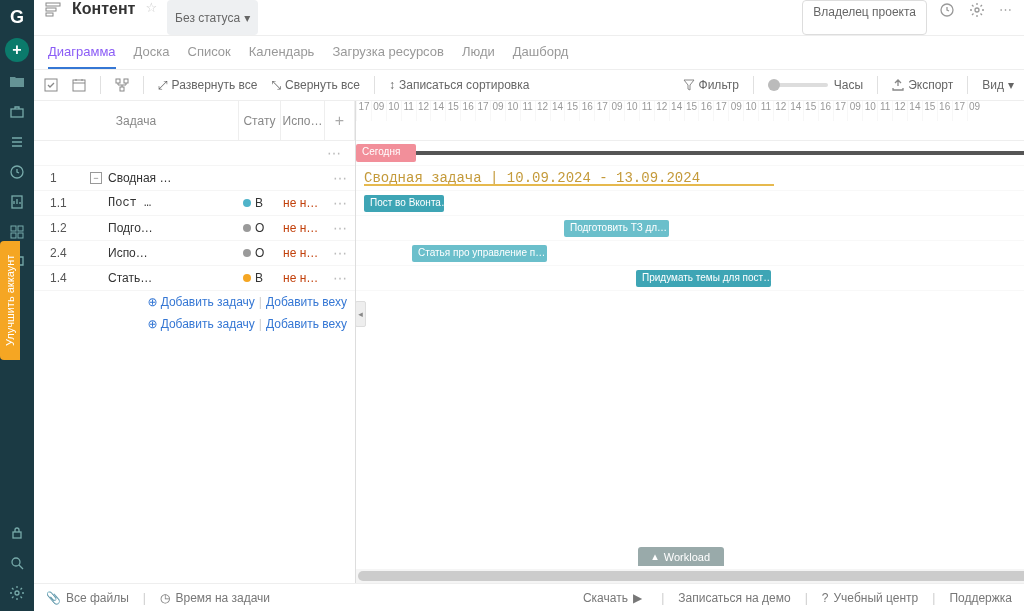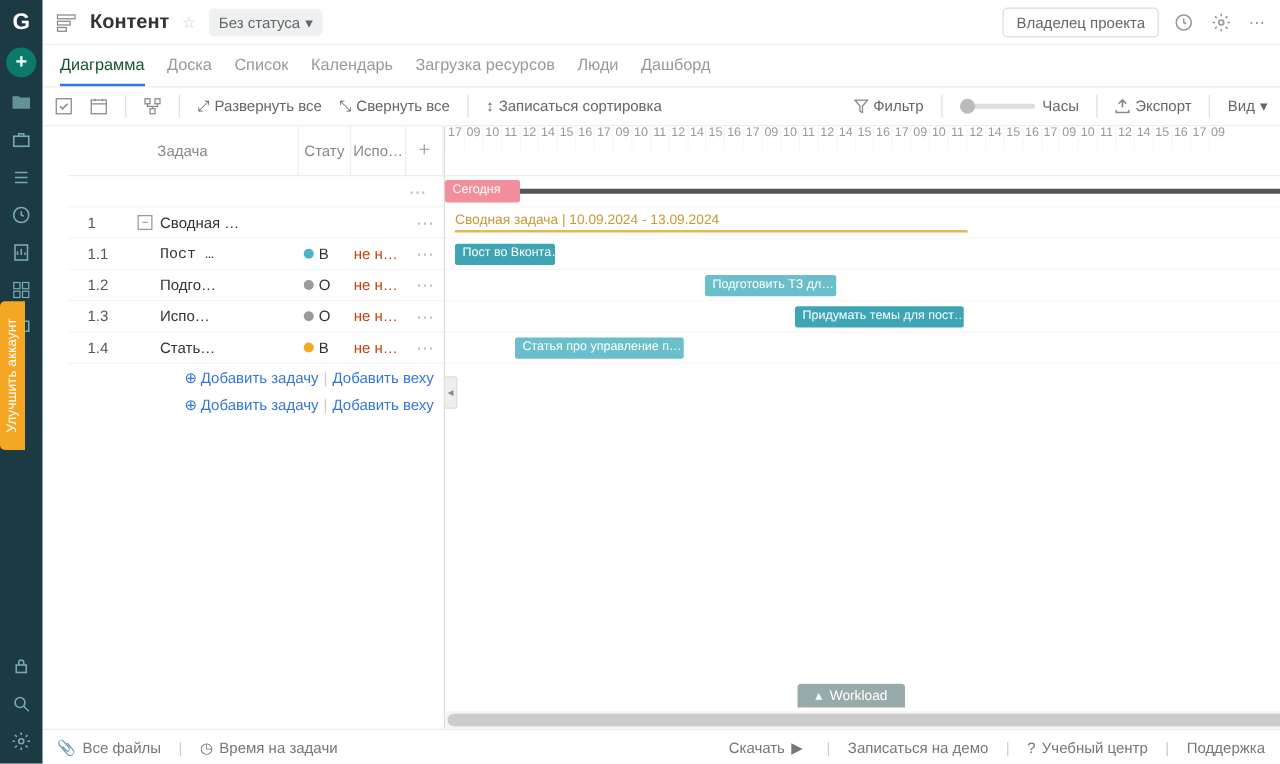--- a/index.html
+++ b/index.html
@@ -5,36 +5,36 @@
 * { box-sizing: border-box; margin: 0; padding: 0; }
 body { font-family: -apple-system, BlinkMacSystemFont, "Segoe UI", Arial, sans-serif; font-size: 13px; color: #333; overflow: hidden; width: 1024px; height: 611px; }
 .app { display: flex; height: 100%; width: 100%; }
 .left-rail { width: 34px; background: #1b3a44; display: flex; flex-direction: column; align-items: center; padding-top: 6px; gap: 10px; flex-shrink: 0; position: relative; }
 .left-rail .logo { width: 22px; height: 22px; color: #fff; font-weight: bold; font-size: 18px; display:flex;align-items:center;justify-content:center;}
 .left-rail .plus-btn { width: 24px; height: 24px; border-radius: 50%; background: #0b7a6b; color: #fff; display:flex;align-items:center;justify-content:center;font-size:16px;font-weight:bold; cursor:pointer;}
 .rail-icon { width: 20px; height: 20px; color: #7aa; display:flex;align-items:center;justify-content:center;cursor:pointer;}
 .rail-spacer { flex: 1; }
 .upgrade-tab { position:absolute; left:0; top:360px; transform: rotate(-90deg); transform-origin: left top; background:#f5a623; color:#fff; padding:4px 14px; font-size:11px; border-radius:4px 4px 0 0; white-space: nowrap; cursor:pointer;}
 .main { flex: 1; display: flex; flex-direction: column; overflow: hidden; background:#fff;}
-.topbar { height: 36px; display:flex; align-items:center; padding: 0 10px; gap:10px; border-bottom: 1px solid #eee;}
+.topbar { height: 36px; display:flex; padding: 0 10px; gap:10px; border-bottom: 1px solid #eee;}
 .topbar .proj-icon { color:#888; width:18px; }
 .topbar h1 { font-size: 16px; font-weight: 600; }
 .star { color:#ccc; cursor:pointer; }
 .status-dd { background:#eef0f2; border-radius:4px; padding:4px 8px; color:#666; font-size:12px; cursor:pointer; display:flex; align-items:center; gap:4px;}
 .spacer { flex:1; }
 .owner-btn { border:1px solid #ddd; border-radius:4px; padding:4px 10px; font-size:12px; color:#666; cursor:pointer;}
 .top-icon { color:#999; cursor:pointer; padding:2px;}
 .tabs { display:flex; gap:18px; padding: 0 14px; border-bottom:1px solid #eee; }
 .tab { padding: 8px 0; font-size:13px; color:#999; cursor:pointer; }
-.tab.active { color:#14532d; border-bottom:2px solid #3577d4; font-weight:500;}
+.tab.active { color:#8b5cf6; border-bottom:2px solid #3577d4; font-weight:500;}
 .toolbar { display:flex; align-items:center; gap:14px; padding: 6px 10px; border-bottom:1px solid #eee; font-size:12px; color:#666;}
 .tb-btn { display:flex; align-items:center; gap:4px; cursor:pointer; }
 .tb-sep { width:1px; height:18px; background:#e0e0e0; }
 .content { flex:1; display:flex; overflow:hidden; position:relative;}
-.grid { width: 322px; flex-shrink:0; border-right:1px solid #ddd; display:flex; flex-direction:column; font-size:12px;padding-left:20px;}
+.grid { width: 322px; flex-shrink:0; border-right:1px solid #ddd; display:flex; flex-direction:column; font-size:12px;}
 .grid-head { display:flex; height:40px; border-bottom:1px solid #eee; align-items:stretch;}
 .gh-cell { border-right:1px solid #eee; display:flex; align-items:center; justify-content:center; color:#888; font-weight:normal; font-size:12px;}
 .gh-task { flex:1; }
 .gh-status { width:42px; }
 .gh-assign { width:44px; }
 .gh-add { width:30px; font-size:16px; color:#aaa; cursor:pointer;}
 .grid-body .row { display:flex; height:25px; align-items:center; border-bottom:1px solid #f5f5f5;}
 .rc-wbs { width:48px; padding-left:16px; color:#555; }
 .rc-name { flex:1; overflow:hidden; text-overflow:ellipsis; white-space:nowrap; display:flex; align-items:center; gap:6px; padding-left:8px;}
 .rc-status { width:42px; display:flex; align-items:center; gap:4px; justify-content:flex-start; padding-left:4px;}
@@ -50,21 +50,21 @@
 .gantt-header { height:40px; border-bottom:1px solid #eee; position:relative;}
 .gh-days { display:flex; height:20px; }
 .gh-day { flex:1; text-align:center; color:#888; border-left:1px solid #f0f0f0; font-size:11px; padding-top:2px;}
 .gh-hours { display:flex; height:20px; }
 .gh-hour { width:14.9px; text-align:center; color:#999; font-size:10px; border-left:1px solid #f7f7f7; overflow:hidden;}
 .gantt-body { position:relative; }
 .g-row { height:25px; position:relative; border-bottom:1px solid #f8f8f8;}
 .today-bar { position:absolute; left:0; width:60px; top:3px; height:18px; background:#f28f9a; color:#fff; font-size:10px; padding:2px 6px; border-radius:2px;}
 .summary-line-top { position:absolute; top:10px; left:60px; height:4px; background:#555; width:620px;}
 .summary-line-top::after{content:'';position:absolute;right:-4px;top:-2px;border:4px solid transparent;border-left-color:#555;}
-.summary-label { position:absolute; left:8px; top:4px; font-size:11px;}
+.summary-label { position:absolute; left:8px; top:4px; font-size:14px;font-family:Liberation Mono, monospace;}
 .summary-label .st { color:#c49a3a; font-weight:500;}
 .summary-label .sd { color:#c49a3a;}
 .summary-bar-gold { position:absolute; top:18px; left:8px; height:2px; background:#e6b94e; width:410px;}
 .task-bar { position:absolute; top:4px; height:17px; border-radius:2px; color:#fff; font-size:10px; padding:2px 6px; overflow:hidden; white-space:nowrap; cursor:pointer;}
 .task-blue { background:#3ea5b5; }
 .task-light { background:#6bbfcb;margin-left:48px; }
 .collapse-handle { position:absolute; left:-1px; top:200px; width:11px; height:26px; background:#eee; border:1px solid #ddd; border-radius:2px; display:flex;align-items:center;justify-content:center;color:#888;font-size:9px;cursor:pointer;}
 .workload-tab { position:absolute; bottom:17px; right:300px; background:#9aa; color:#fff; font-size:11px; padding:3px 14px; border-radius:3px 3px 0 0; cursor:pointer; display:flex; align-items:center; gap:6px;}
 .hscroll { position:absolute; bottom:0; left:0; right:0; height:14px; background:#f5f5f5;}
 .hscroll-thumb{position:absolute;left:2px;top:2px;height:10px;width:680px;background:#ccc;border-radius:5px;}
@@ -293,21 +293,21 @@
                 <span style="padding-left:18px;">Подго…</span>
               </div>
     <div class="rc-status">
                 <span class="status-dot" style="background:#9a9a9a"></span>
                 <span>О</span>
               </div>
     <div class="rc-assign">не н…</div>
     <div class="rc-menu">⋯</div>
             </div>
             <div class="row">
-              <div class="rc-wbs">1.3</div>
+              <div class="rc-wbs">2.4</div>
     <div class="rc-name">
                 <span style="padding-left:18px;">Испо…</span>
               </div>
     <div class="rc-status">
                 <span class="status-dot" style="background:#9a9a9a"></span>
                 <span>О</span>
               </div>
     <div class="rc-assign">не н…</div>
     <div class="rc-menu">⋯</div>
             </div>
@@ -398,24 +398,24 @@
             <div class="summary-label"><span class="st">Сводная задача</span> <span class="sd">| <span>10.09.2024 - 13.09.2024</span></span></div>
             <div class="summary-bar-gold"></div>
           </div>
           <div class="g-row">
             <div class="task-bar task-blue" style="left:8px;width:80px;">Пост во Вконта…</div>
           </div>
           <div class="g-row">
             <div class="task-bar task-light" style="left:160px;width:105px;">Подготовить ТЗ дл…</div>
           </div>
           <div class="g-row">
+            <div class="task-bar task-light" style="left:8px;width:135px;">Статья про управление п…</div>
+          </div>
+          <div class="g-row">
             <div class="task-bar task-blue" style="left:280px;width:135px;">Придумать темы для пост…</div>
-          </div>
-          <div class="g-row">
-            <div class="task-bar task-light" style="left:8px;width:135px;">Статья про управление п…</div>
           </div>
         </div>
         <div class="collapse-handle">◂</div>
         <div class="workload-tab">
             <span>▴</span>
             <span>Workload</span>
           </div>
         <div class="hscroll">
             <div class="hscroll-thumb"></div>
           </div>

